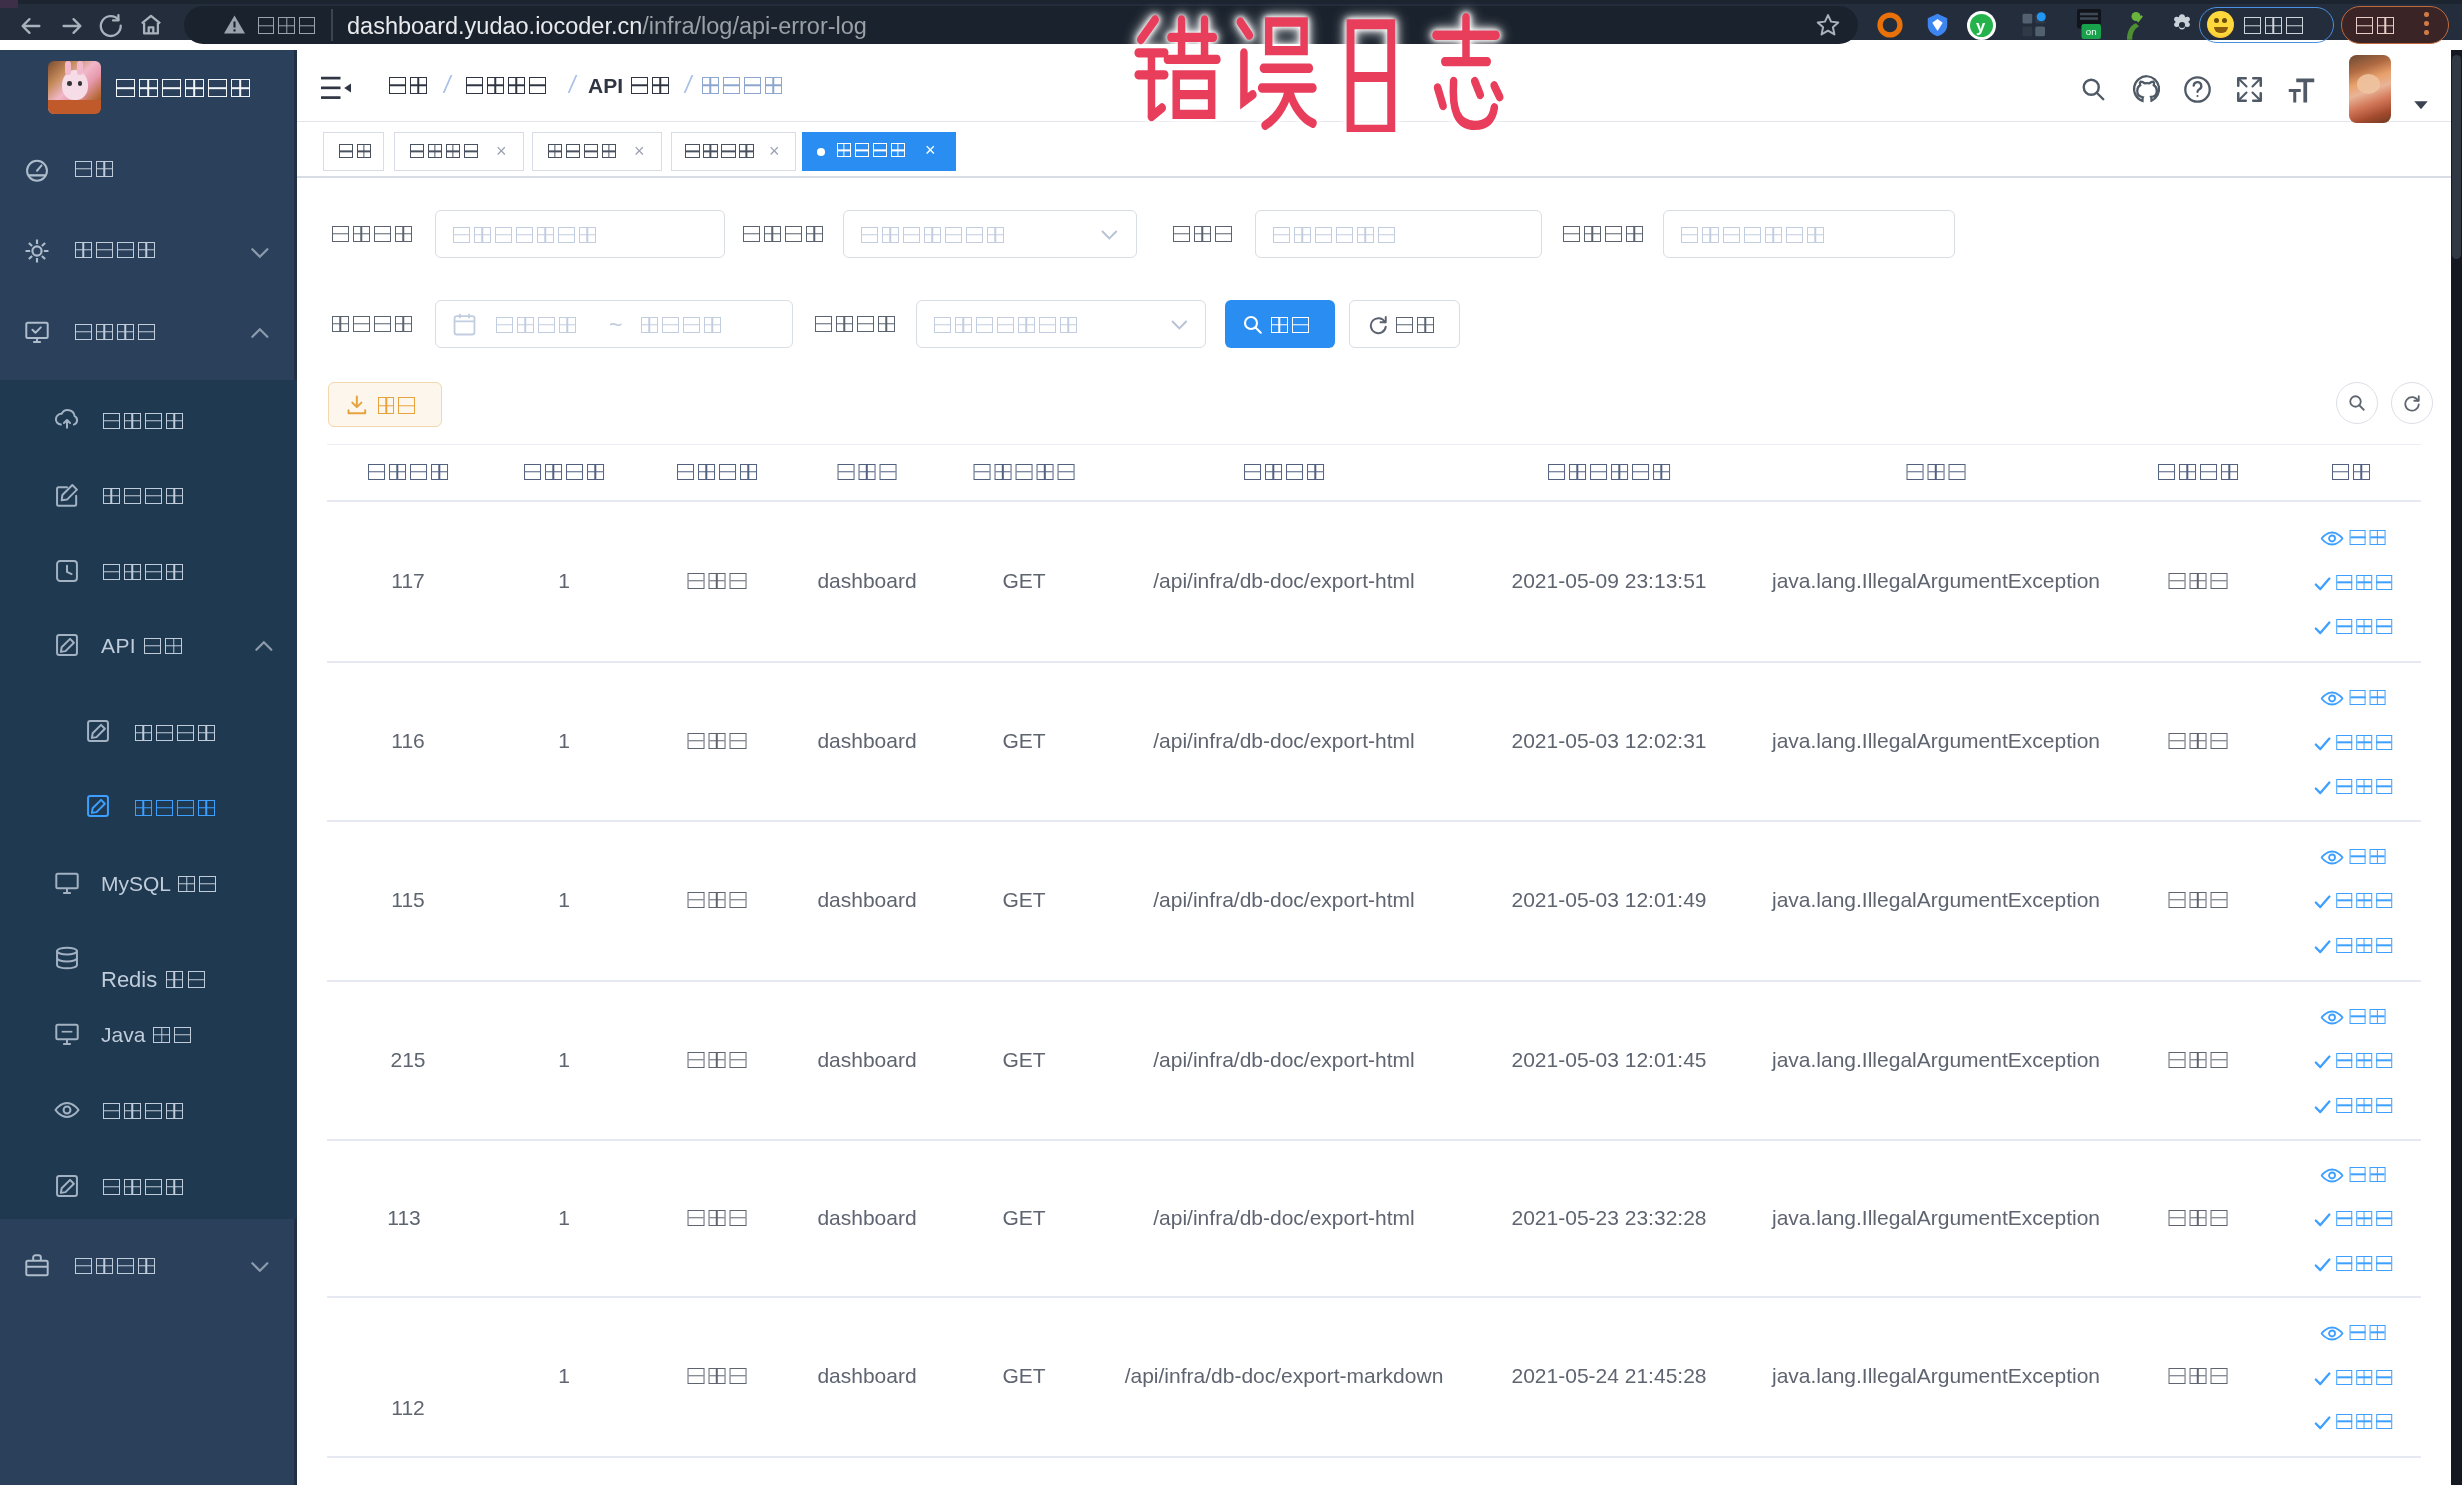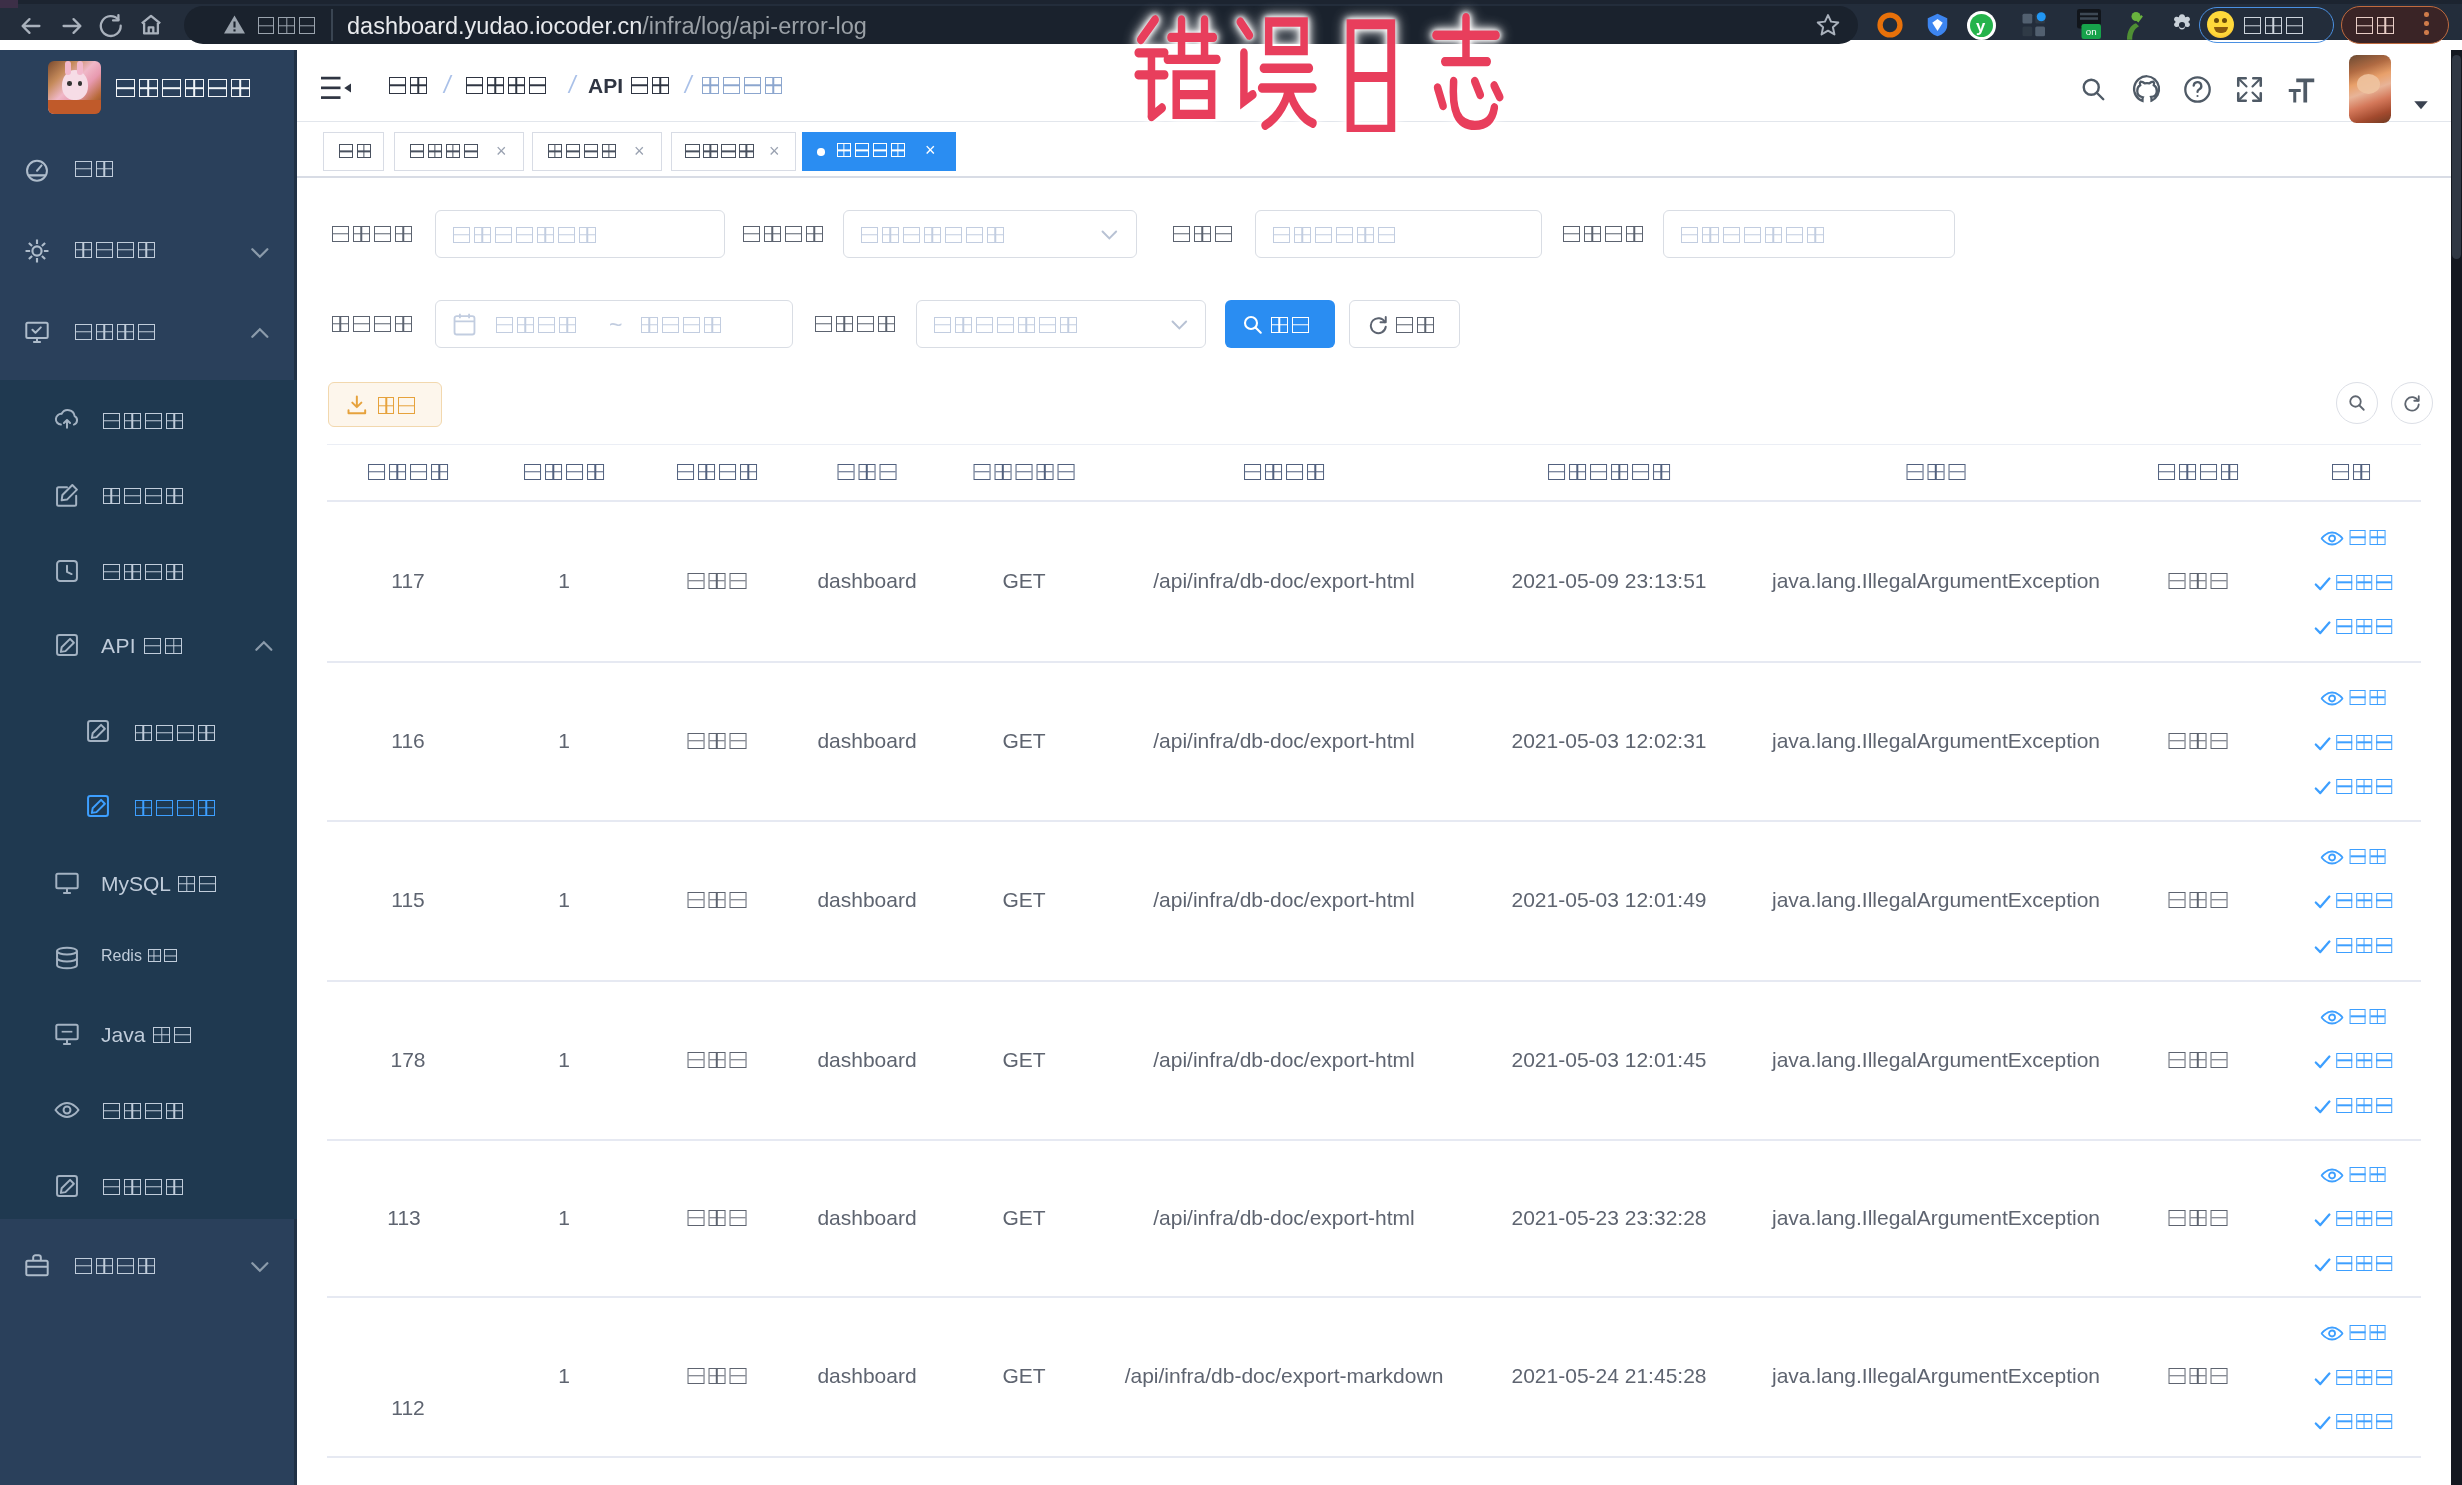--- a/index.html
+++ b/index.html
@@ -186,21 +186,21 @@
     <rect x="3" y="5" width="28" height="19" rx="2"></rect>
       <path d="M12 30h10M17 24v6"></path>
     </svg>
   <div class="abs" style="left:101px;top:822px;font-size:21px">MySQL <span class="z t"></span><span class="z"></span></div>
 
   <svg class="ico" style="left:54px;top:895px" width="26" height="26" viewBox="0 0 34 34" fill="none" stroke="#a3b2c2" stroke-width="2.6">
     <ellipse cx="17" cy="8" rx="13" ry="4.5"></ellipse>
       <path d="M4 8v9c0 2.5 5.8 4.5 13 4.5S30 19.5 30 17V8"></path>
       <path d="M4 17v9c0 2.5 5.8 4.5 13 4.5S30 28.5 30 26v-9"></path>
     </svg>
-  <div class="abs" style="left:101px;top:897px;font-size:16px">Redis <span class="z t"></span><span class="z"></span></div>
+  <div class="abs" style="left:101px;top:917px;font-size:22px">Redis <span class="z t"></span><span class="z"></span></div>
 
   <svg class="ico" style="left:54px;top:971px" width="26" height="26" viewBox="0 0 34 34" fill="none" stroke="#a3b2c2" stroke-width="2.6">
     <rect x="3" y="5" width="28" height="19" rx="2"></rect>
       <path d="M12 30h10M17 24v6"></path>
       <path d="M10 14h14" stroke-width="2.2"></path>
     </svg>
   <div class="abs" style="left:101px;top:973px;font-size:21px">Java <span class="z t"></span><span class="z"></span></div>
 
   <svg class="ico" style="left:54px;top:1047px" width="26" height="26" viewBox="0 0 34 34" fill="none" stroke="#a3b2c2" stroke-width="2.6">
     <path d="M2 17S8 8 17 8s15 9 15 9-6 9-15 9S2 17 2 17z"></path>
@@ -431,21 +431,21 @@
           <path d="M1 10S7 2 15 2s14 8 14 8-6 8-14 8S1 10 1 10z"></path>
           <circle cx="15" cy="10" r="4"></circle>
         </svg><span class="z"></span><span class="z t"></span></div>
     <div class="abs cell" style="left:2057px;top:839px;font-size:19.7px;color:#3d9fff"><svg style="display:inline-block;vertical-align:-1.5px;margin-right:3.8px" width="16.7" height="13.6" viewBox="0 0 22 18" fill="none" stroke="#3d9fff" stroke-width="3" stroke-linecap="round" stroke-linejoin="round">
           <path d="M2 10l6 6L20 2"></path>
         </svg><span class="z"></span><span class="z t"></span><span class="z"></span></div>
     <div class="abs cell" style="left:2057px;top:884px;font-size:19.7px;color:#3d9fff"><svg style="display:inline-block;vertical-align:-1.5px;margin-right:3.8px" width="16.7" height="13.6" viewBox="0 0 22 18" fill="none" stroke="#3d9fff" stroke-width="3" stroke-linecap="round" stroke-linejoin="round">
           <path d="M2 10l6 6L20 2"></path>
         </svg><span class="z"></span><span class="z t"></span><span class="z"></span></div>
     <div class="abs" style="left:30px;top:1089px;width:2094px;height:1.5px;background:#e6e9f2"></div>
-    <div class="abs cell" style="left:111px;top:998px">178</div>
+    <div class="abs cell" style="left:111px;top:998px">215</div>
     <div class="abs cell" style="left:267px;top:998px">1</div>
     <div class="abs cell" style="left:420px;top:998px"><span class="z"></span><span class="z t"></span><span class="z"></span></div>
     <div class="abs cell" style="left:570px;top:998px">dashboard</div>
     <div class="abs cell" style="left:727px;top:998px">GET</div>
     <div class="abs cell" style="left:987px;top:998px">/api/infra/db-doc/export-html</div>
     <div class="abs cell" style="left:1312px;top:998px">2021-05-03 12:01:45</div>
     <div class="abs cell" style="left:1639px;top:998px">java.lang.IllegalArgumentException</div>
     <div class="abs cell" style="left:1901px;top:998px"><span class="z"></span><span class="z t"></span><span class="z"></span></div>
     <div class="abs cell" style="left:2057px;top:955px;font-size:19.7px;color:#3d9fff"><svg style="display:inline-block;vertical-align:-2.3px;margin-right:4.5px" width="23" height="15" viewBox="0 0 30 20" fill="none" stroke="#3d9fff" stroke-width="2.4">
           <path d="M1 10S7 2 15 2s14 8 14 8-6 8-14 8S1 10 1 10z"></path>

